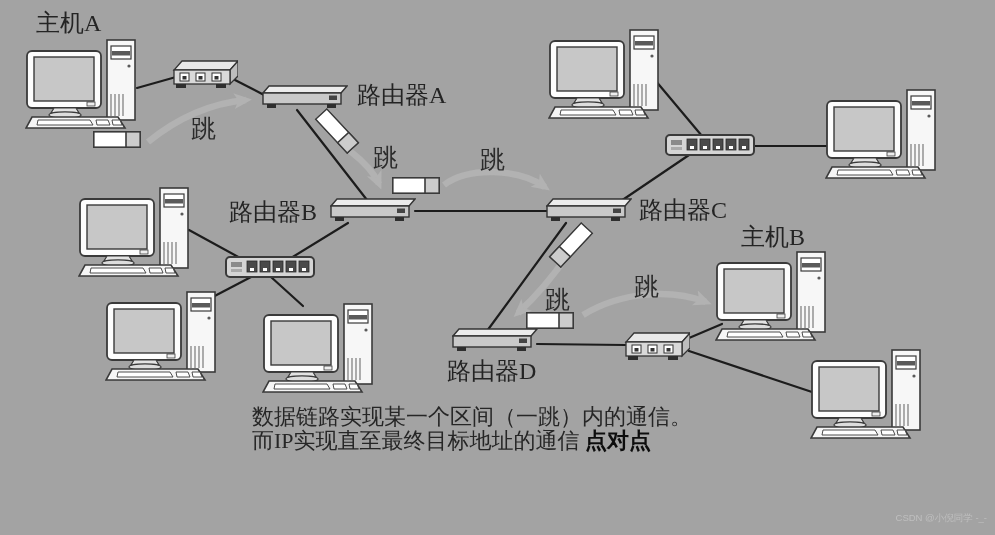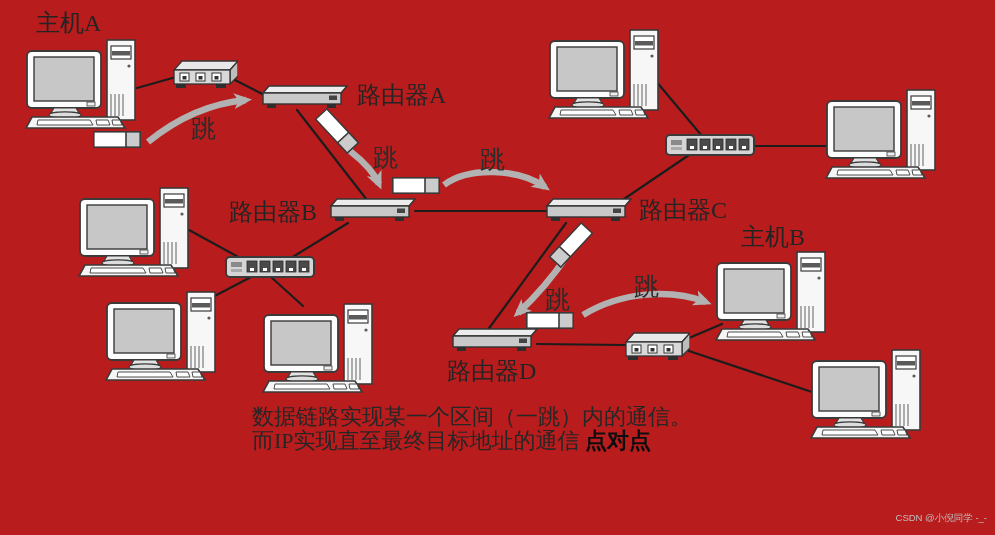--- a/index.html
+++ b/index.html
@@ -1,19 +1,19 @@
 <!DOCTYPE html>
 <html><head>
 <meta charset="utf-8">
 <style>
   html, body { margin: 0; padding: 0; background: #ffffff; }
   .stage {
     position: relative;
     width: 995px; height: 535px;
-    background: #b91c1c;
+    background: #a3a3a3;
     overflow: hidden;
     font-family: "Liberation Serif", "DejaVu Serif", serif;
   }
   svg { display: block; }
   .wire { stroke: #1c1c1c; stroke-width: 2.2; fill: none; stroke-linecap: round; }
   .hop-arrow { stroke: #b2b2b2; stroke-width: 6.5; fill: none; stroke-linecap: butt; }
   .dev-label {
     font-family: "Liberation Serif", "DejaVu Serif", serif;
     font-size: 24px; fill: #242424;
   }

